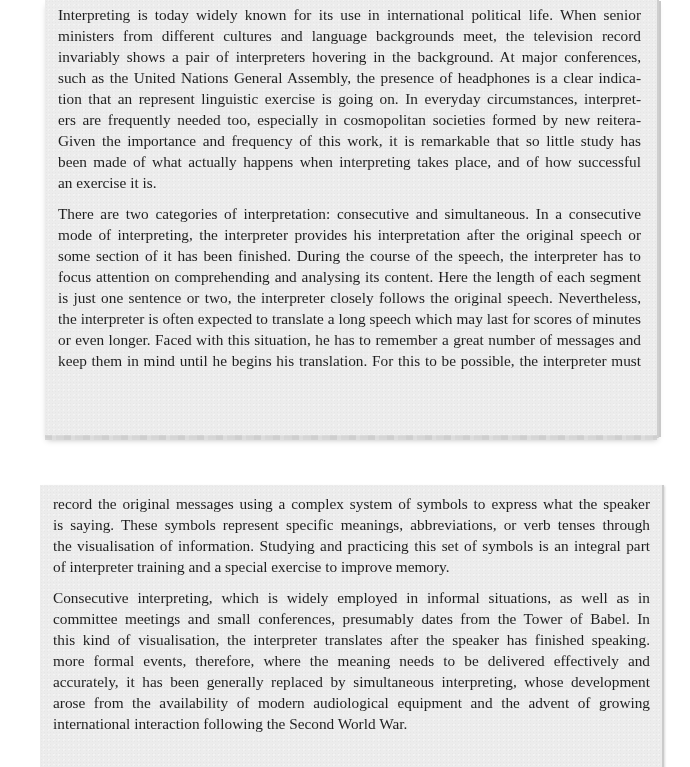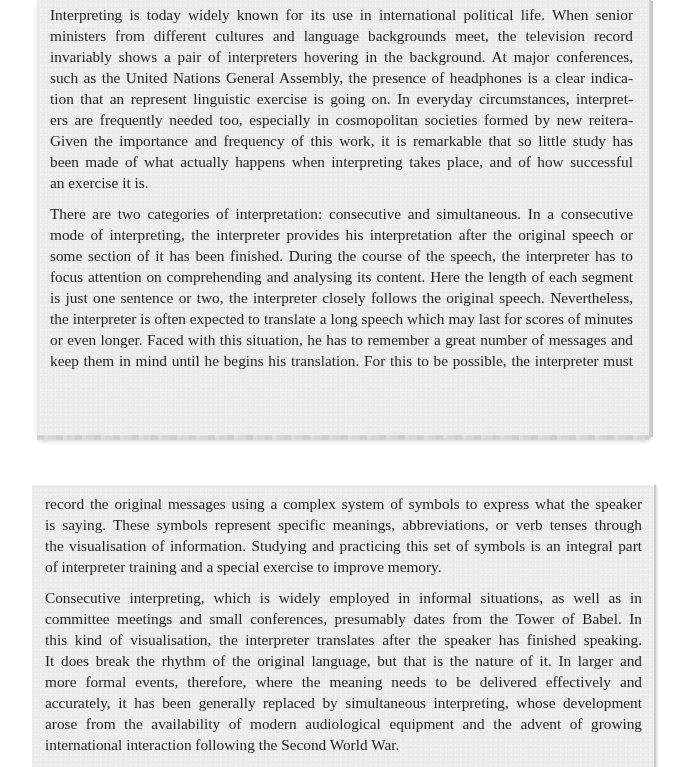--- a/index.html
+++ b/index.html
@@ -17,20 +17,21 @@
     }
     .panel {
       position: absolute;
       background: #ececec;
       background-image:
         radial-gradient(rgba(0,0,0,0.025) 1px, transparent 1px),
         radial-gradient(rgba(255,255,255,0.35) 1px, transparent 1px);
       background-size: 3px 3px, 5px 5px;
       background-position: 0 0, 1px 2px;
       box-sizing: border-box;
+      margin-left: 8px;
     }
     .panel-1 {
       left: 37px;
       top: 0;
       width: 614px;
       height: 438px;
       padding: 4px 16px 0 13px;
       box-shadow: 3px 0 0 -1px #c9c9c9, 0 4px 6px -2px rgba(0,0,0,0.25);
       border-right: 2px solid #cfcfcf;
       border-bottom: 2px solid #cdcdcd;
@@ -105,19 +106,18 @@
   <p class="para">
     <span class="line">record the original messages using a complex system of symbols to express what the speaker</span>
     <span class="line">is saying. These symbols represent specific meanings, abbreviations, or verb tenses through</span>
     <span class="line">the visualisation of information. Studying and practicing this set of symbols is an integral part</span>
     <span class="line last">of interpreter training and a special exercise to improve memory.</span>
   </p>
   <p class="para">
     <span class="line">Consecutive interpreting, which is widely employed in informal situations, as well as in</span>
     <span class="line">committee meetings and small conferences, presumably dates from the Tower of Babel. In</span>
     <span class="line">this kind of visualisation, the interpreter translates after the speaker has finished speaking.</span>
-    <span class="line">It does break the rhythm of the original language, but that is the nature of it. In larger and</span>
     <span class="line">more formal events, therefore, where the meaning needs to be delivered effectively and</span>
     <span class="line">accurately, it has been generally replaced by simultaneous interpreting, whose development</span>
     <span class="line">arose from the availability of modern audiological equipment and the advent of growing</span>
     <span class="line last">international interaction following the Second World War.</span>
   </p>
 </div>
 
 </body></html>

